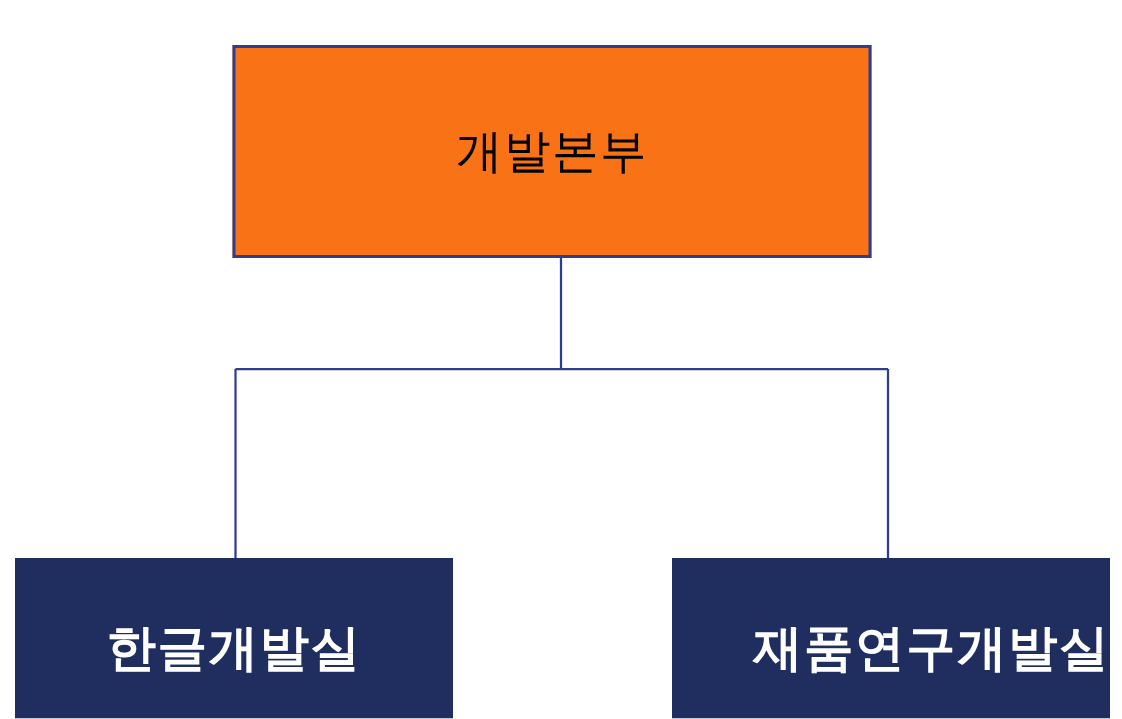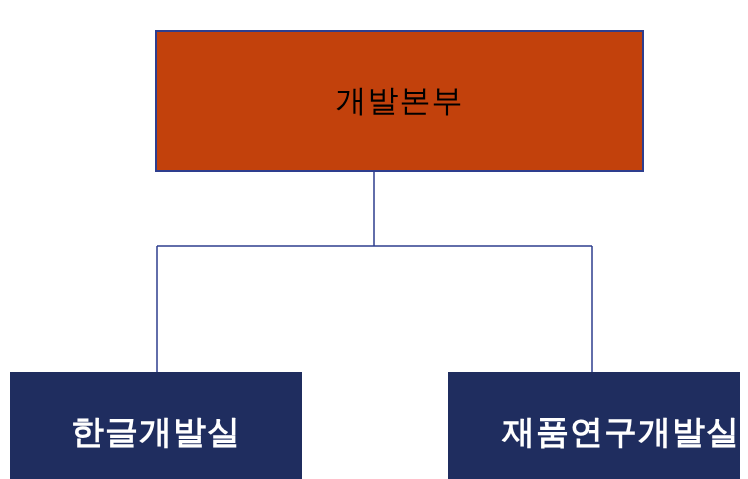--- a/index.html
+++ b/index.html
@@ -27,23 +27,23 @@
     position: absolute;
     display: flex;
     align-items: center;
     justify-content: center;
     box-sizing: border-box;
     text-align: center;
   }
   .node-root {
     left: 155px;
     top: 30px;
-    width: 489px;
+    width: 426px;
     height: 142px;
-    background: #c2410c;
+    background: #f97316;
     border: 2px solid var(--node-border, #2e3e8e);
     color: var(--root-text, #000000);
     font-size: 31px;
     font-weight: 400;
     letter-spacing: 1px;
   }
   .node-child {
     top: 372px;
     width: 292px;
     height: 120px;

